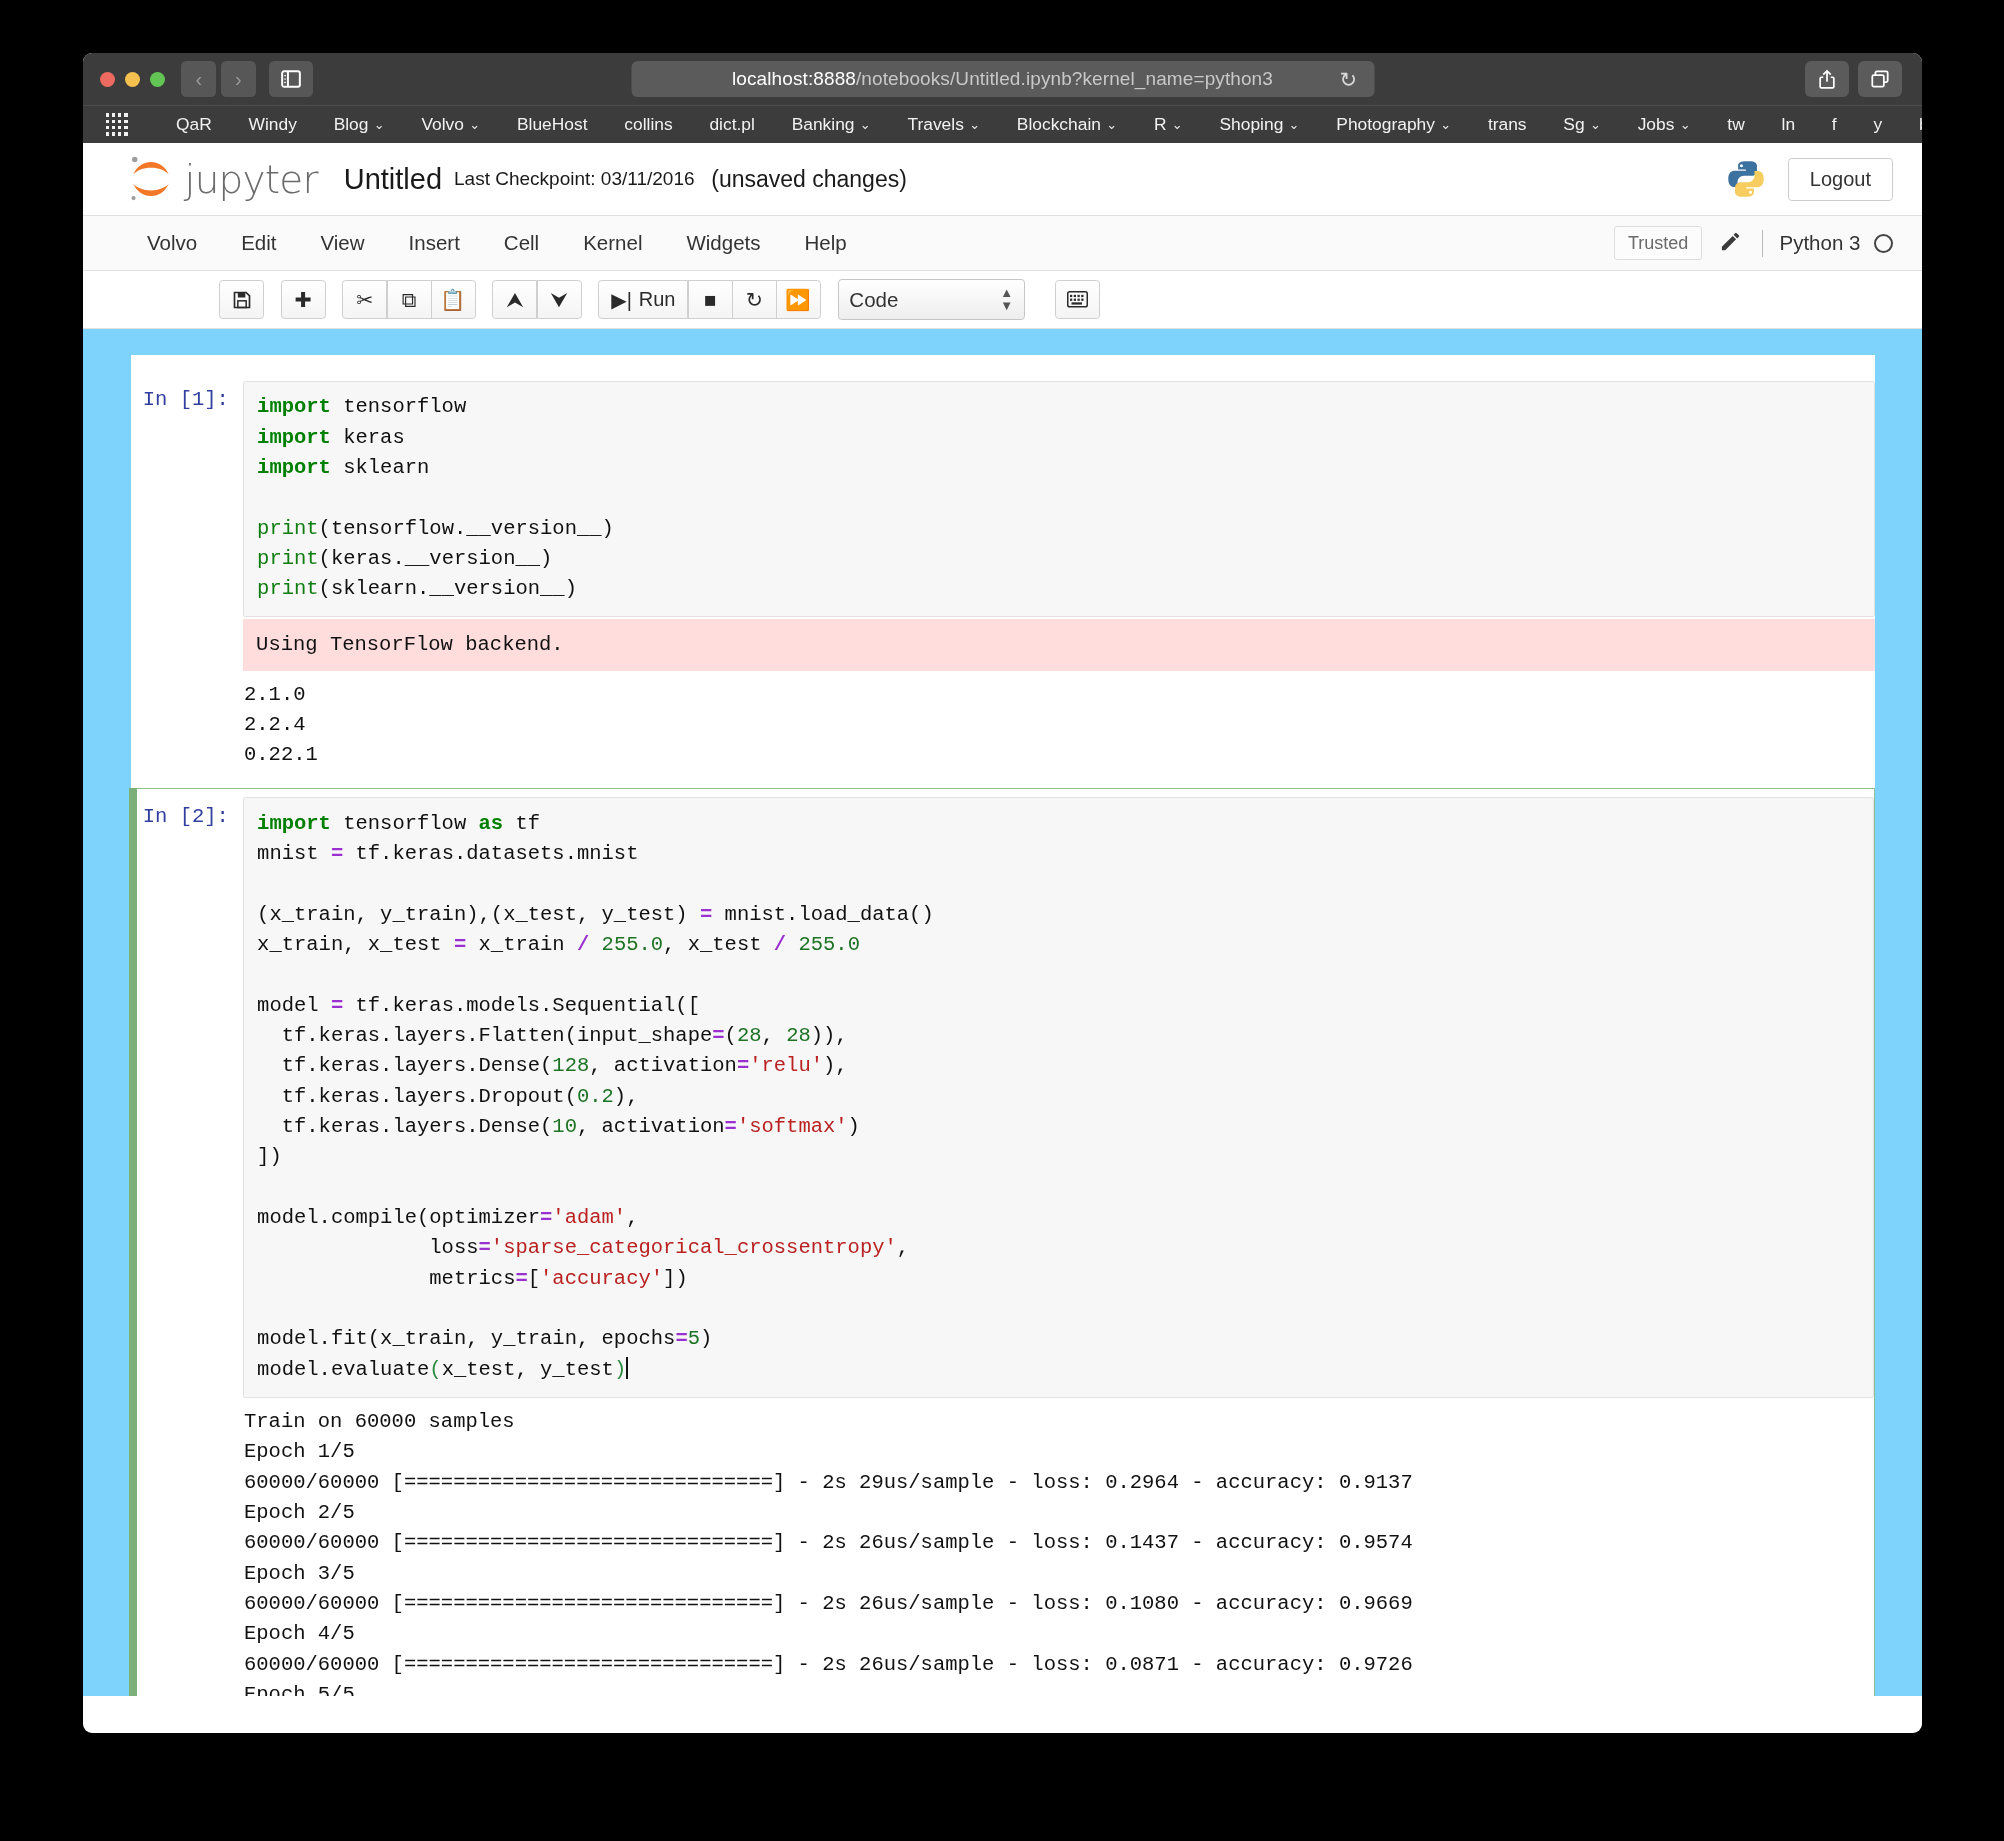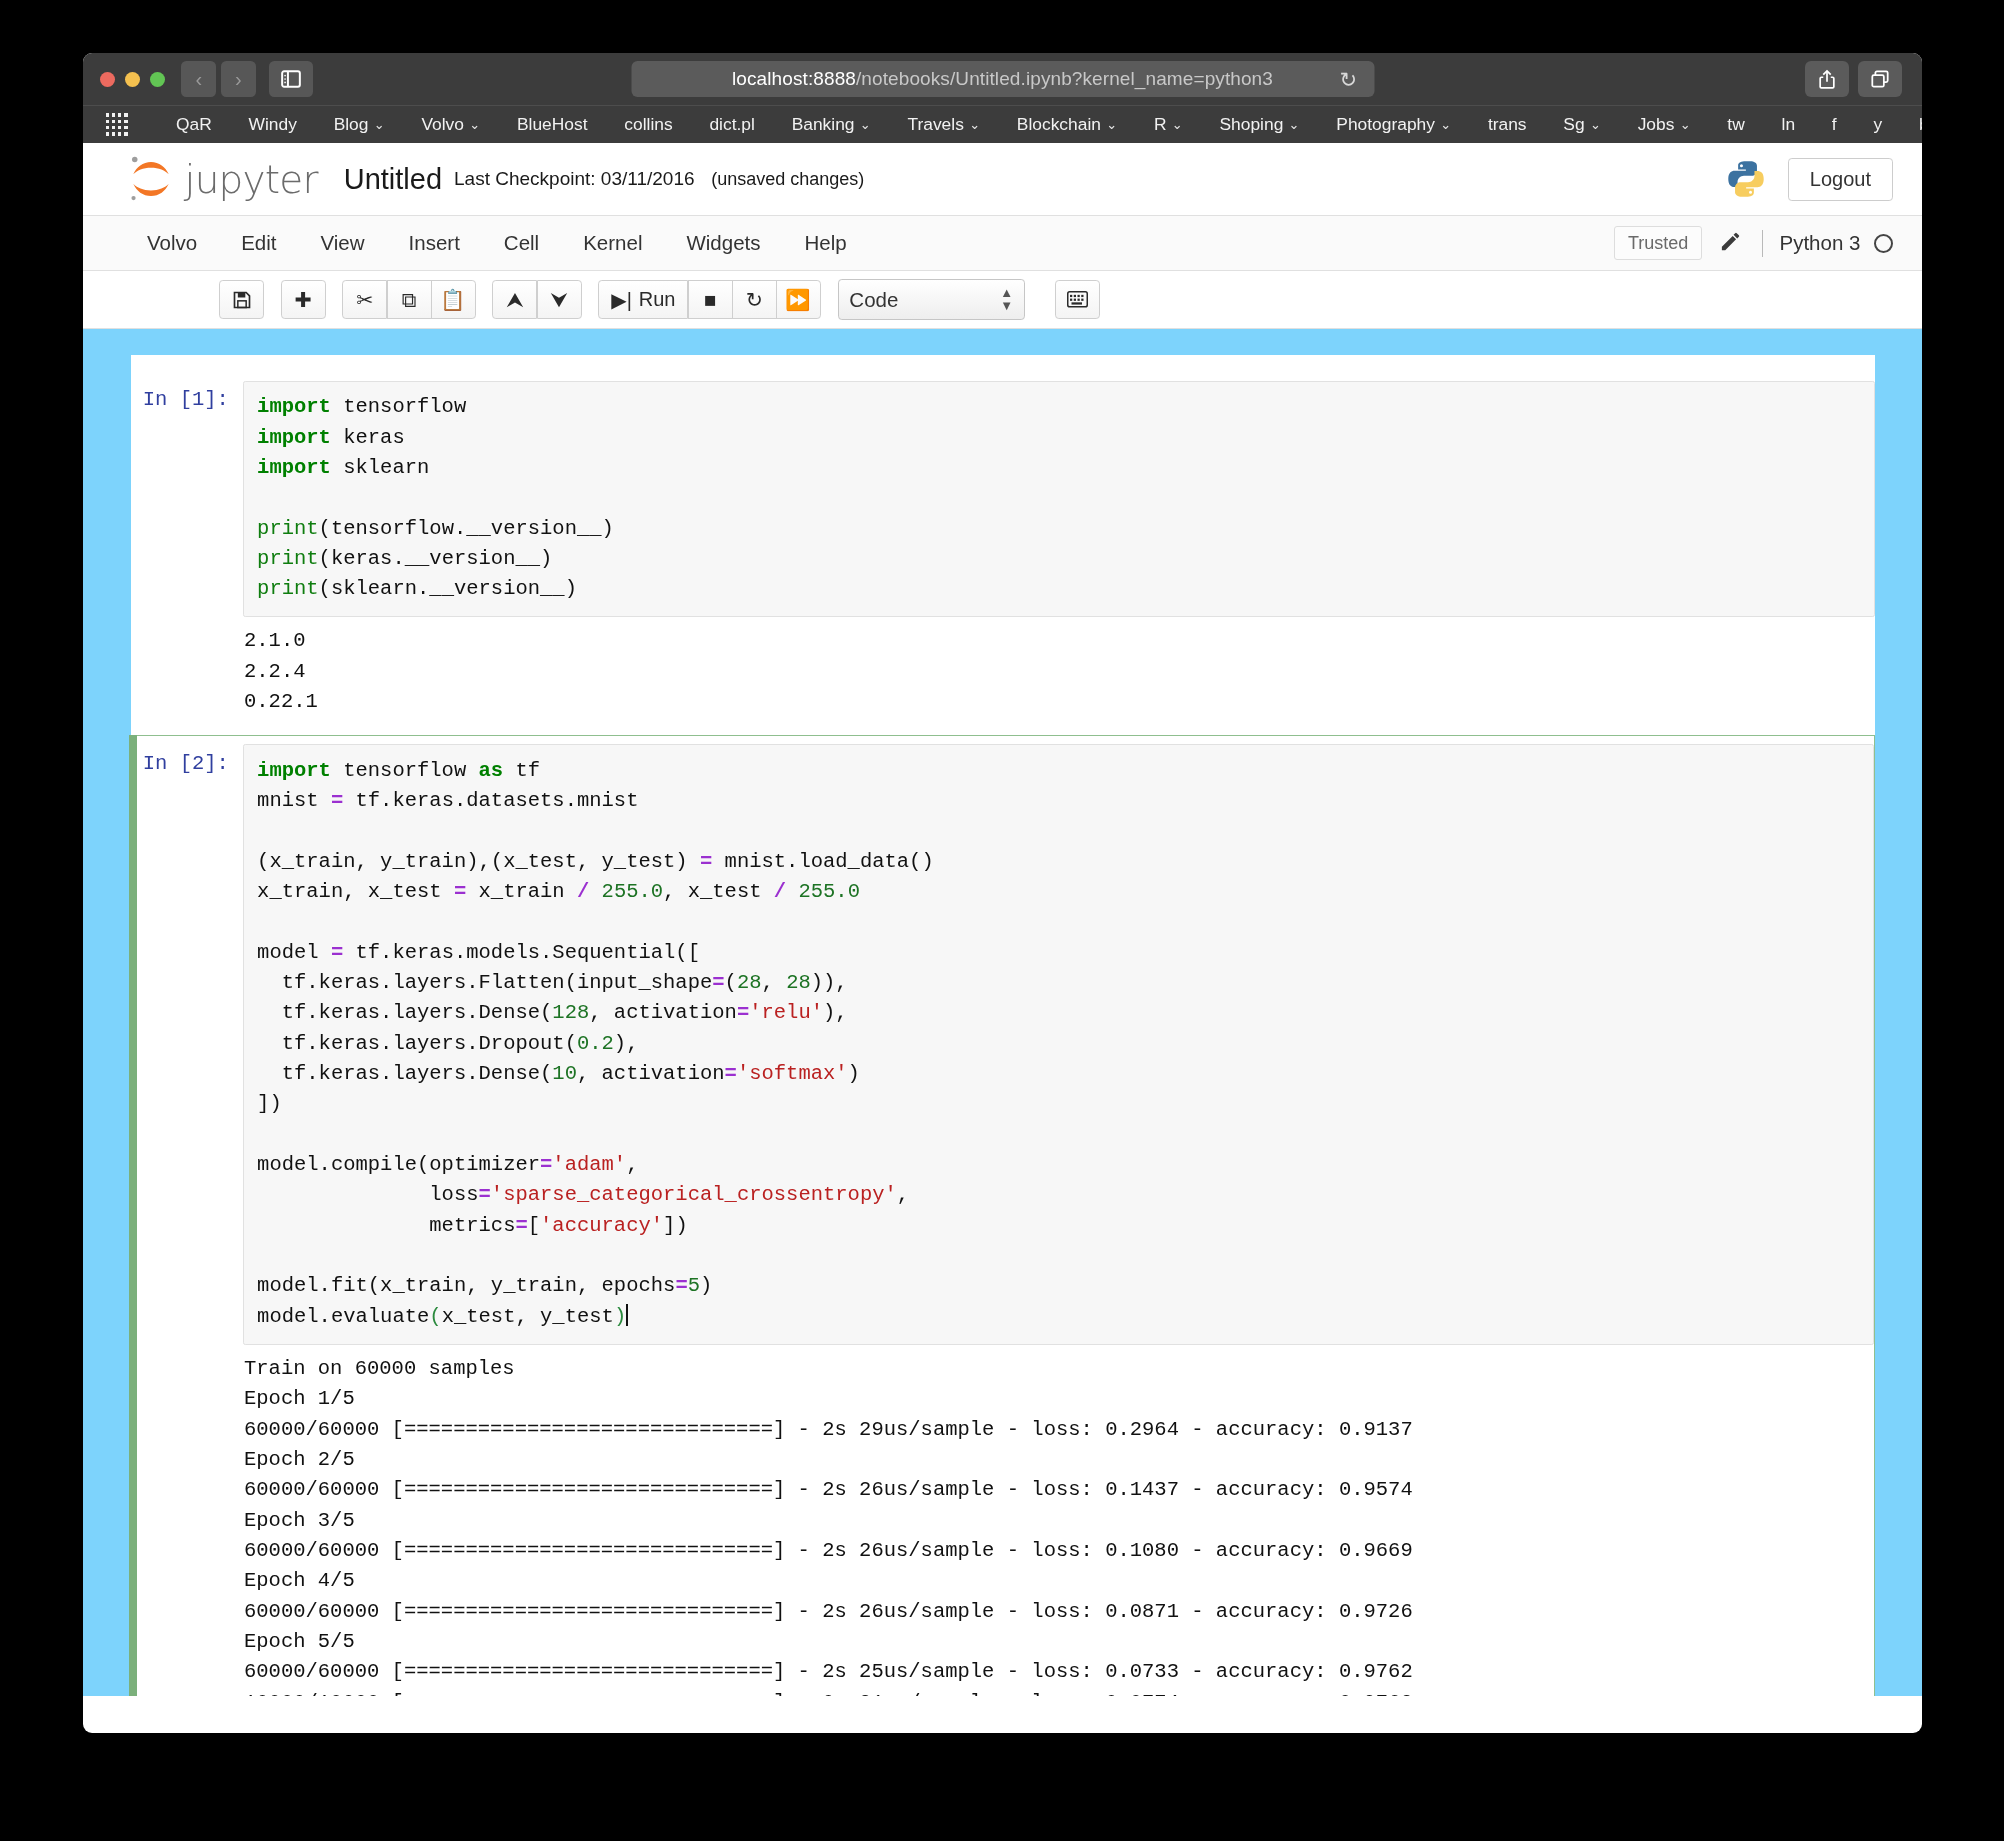--- a/index.html
+++ b/index.html
@@ -126,21 +126,21 @@
     border-bottom: 0.8px solid #e0e0e0;
   }
   .logo { width: 52px; height: 52px; margin-right: 7.6px; flex: none; }
   .logo-text {
     font-size: 39px; color: #6b6b6b; letter-spacing: -0.8px;
     font-family: "DejaVu Sans", sans-serif; font-weight: 300;
     margin-right: 26px;
   }
   .nb-title { font-size: 29px; color: #1a1a1a; font-weight: 400; margin-right: 12px; }
   .nb-checkpoint { font-size: 19px; color: #1a1a1a; }
-  .nb-unsaved { font-size: 18px; color: #1a1a1a; margin-left: 16.7px; }
+  .nb-unsaved { font-size: 23px; color: #1a1a1a; margin-left: 16.7px; }
   .hdr-right { margin-left: auto; display: flex; align-items: center; gap: 21px; }
   .py-logo { width: 42px; height: 42px; }
   .logout-btn {
     border: 0.8px solid #cdcdcd; border-radius: 3.8px;
     padding: 9px 21px; font-size: 20px; color: #333; background: #fff;
   }
 
   
   .menubar {
     height: 55px;
@@ -528,20 +528,21 @@
           <div class="cell">
             <div class="prompt">In [1]:</div>
             <div class="cell-body">
               <div class="code-area"><span class="kw">import</span> tensorflow
 <span class="kw">import</span> keras
 <span class="kw">import</span> sklearn
 
 <span class="fn">print</span>(tensorflow.__version__)
 <span class="fn">print</span>(keras.__version__)
 <span class="fn">print</span>(sklearn.__version__)</div>
+              <div class="stream stderr">Using TensorFlow backend.</div>
               <div class="stream">2.1.0
 2.2.4
 0.22.1</div>
             </div>
           </div>
 
           <div class="cell selected">
             <div class="prompt">In [2]:</div>
             <div class="cell-body">
               <div class="code-area"><span class="kw">import</span> tensorflow <span class="kw">as</span> tf

